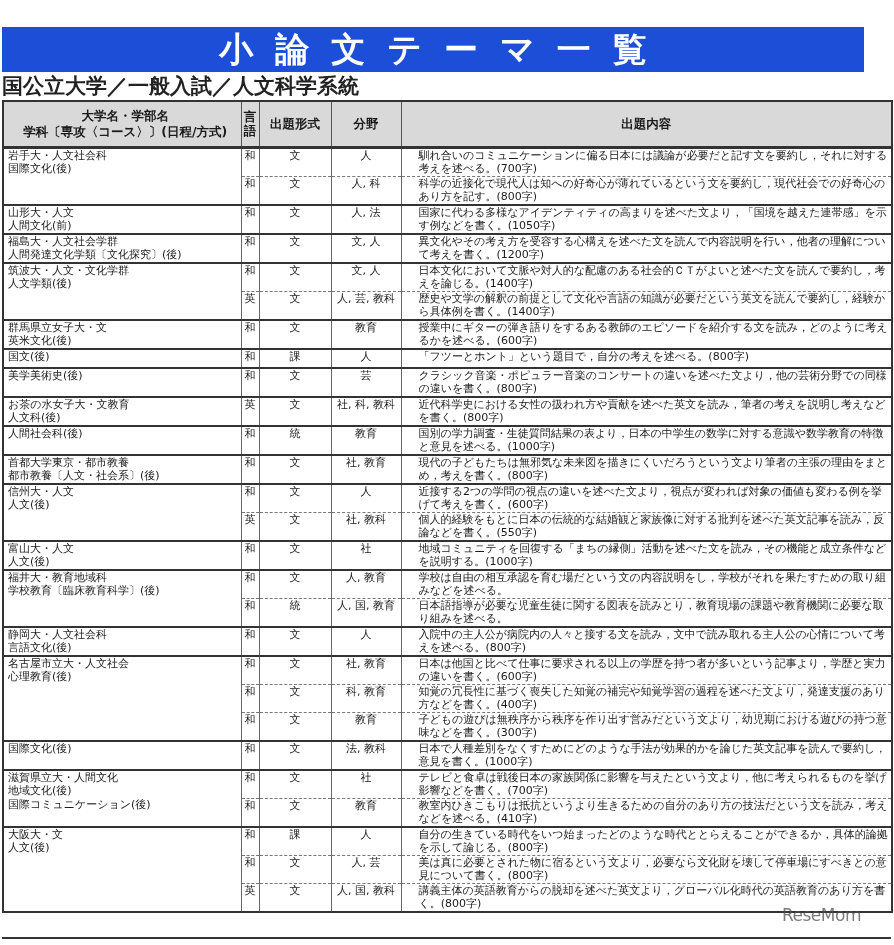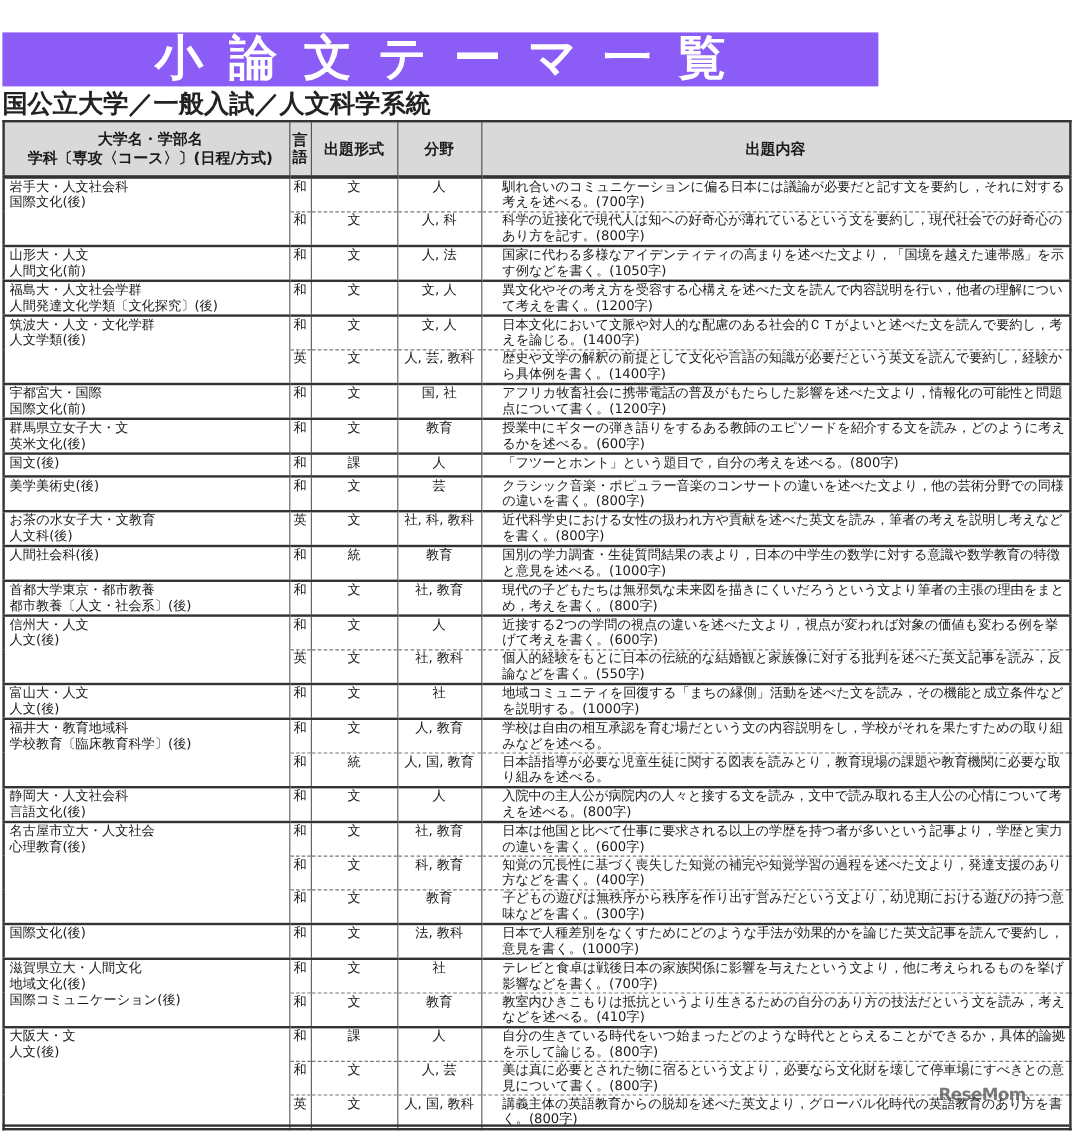--- a/index.html
+++ b/index.html
@@ -1,21 +1,21 @@
 <!DOCTYPE html>
 <html><head>
 <meta charset="utf-8">
 <style>
   * { box-sizing: border-box; margin: 0; padding: 0; }
   html, body { width: 894px; height: 945px; overflow: hidden; background: #ffffff; }
   body { font-family: "DejaVu Sans", sans-serif; color: #1a1a1a; position: relative; }
   .title-bar {
-    position: absolute; left: 2px; top: 27px; width: 730px; height: 45px;
-    background: #8b5cf6; color: #ffffff; text-align: center;
-    font-size: 40px; font-weight: bold; line-height: 45px; letter-spacing: 22px;
+    position: absolute; left: 2px; top: 27px; width: 862px; height: 45px;
+    background: #1d4ed8; color: #ffffff; text-align: center;
+    font-size: 34px; font-weight: bold; line-height: 45px; letter-spacing: 22px;
     padding-left: 22px;
   }
   .subtitle {
     position: absolute; left: 2px; top: 73px; height: 42px;
     font-size: 21px; font-weight: bold; line-height: 26px; color: #222;
   }
   table {
     position: absolute; left: 2px; top: 100px; width: 889px;
     border-collapse: collapse; table-layout: fixed;
     border: 2px solid #333;
@@ -40,21 +40,21 @@
   td.univ { padding-left: 4px; white-space: nowrap; }
   td.lang, td.fmt, td.field { text-align: center; padding: 0 1px; }
   td.content { padding-left: 17px; padding-right: 2px; }
   tr.grp-start td { border-top: 2px solid #333; }
   tr.sub td.sub-cell { border-top: 1px dashed #777; }
   tr.sub td.univ { border-top: none; }
   tr.r td { height: 27px; }
   tr.r1 td { height: 19px; }
   .watermark {
     position: absolute; left: 782px; top: 905px;
-    font-size: 14px; font-weight: bold; color: rgba(80,80,80,0.75); letter-spacing: -0.5px;
+    font-size: 17px; font-weight: normal; color: rgba(80,80,80,0.75); letter-spacing: -0.5px;
   }
   .cutoff {
     position: absolute; left: 2px; top: 937px; width: 889px; height: 8px;
     border-top: 2px solid #333; overflow: hidden;
   }
 </style>
 </head>
 <body>
 
 <div class="title-bar">小論文テーマ一覧</div>
@@ -139,30 +139,20 @@
           <div></div>
           <div></div>
         </td>
         <td class="lang sub-cell">英</td>
         <td class="fmt sub-cell">文</td>
         <td class="field sub-cell">人, 芸, 教科</td>
         <td class="content sub-cell">歴史や文学の解釈の前提として文化や言語の知識が必要だという英文を読んで要約し，経験から具体例を書く。(1400字)</td>
       </tr>
       <tr class="r grp-start">
         <td class="univ">
-          <div>宇都宮大・国際</div>
-          <div>国際文化(前)</div>
-        </td>
-        <td class="lang sub-cell">和</td>
-        <td class="fmt sub-cell">文</td>
-        <td class="field sub-cell">国, 社</td>
-        <td class="content sub-cell">アフリカ牧畜社会に携帯電話の普及がもたらした影響を述べた文より，情報化の可能性と問題点について書く。(1200字)</td>
-      </tr>
-      <tr class="r grp-start">
-        <td class="univ">
           <div>群馬県立女子大・文</div>
           <div>英米文化(後)</div>
         </td>
         <td class="lang sub-cell">和</td>
         <td class="fmt sub-cell">文</td>
         <td class="field sub-cell">教育</td>
         <td class="content sub-cell">授業中にギターの弾き語りをするある教師のエピソードを紹介する文を読み，どのように考えるかを述べる。(600字)</td>
       </tr>
       <tr class="r grp-start r1">
         <td class="univ">

